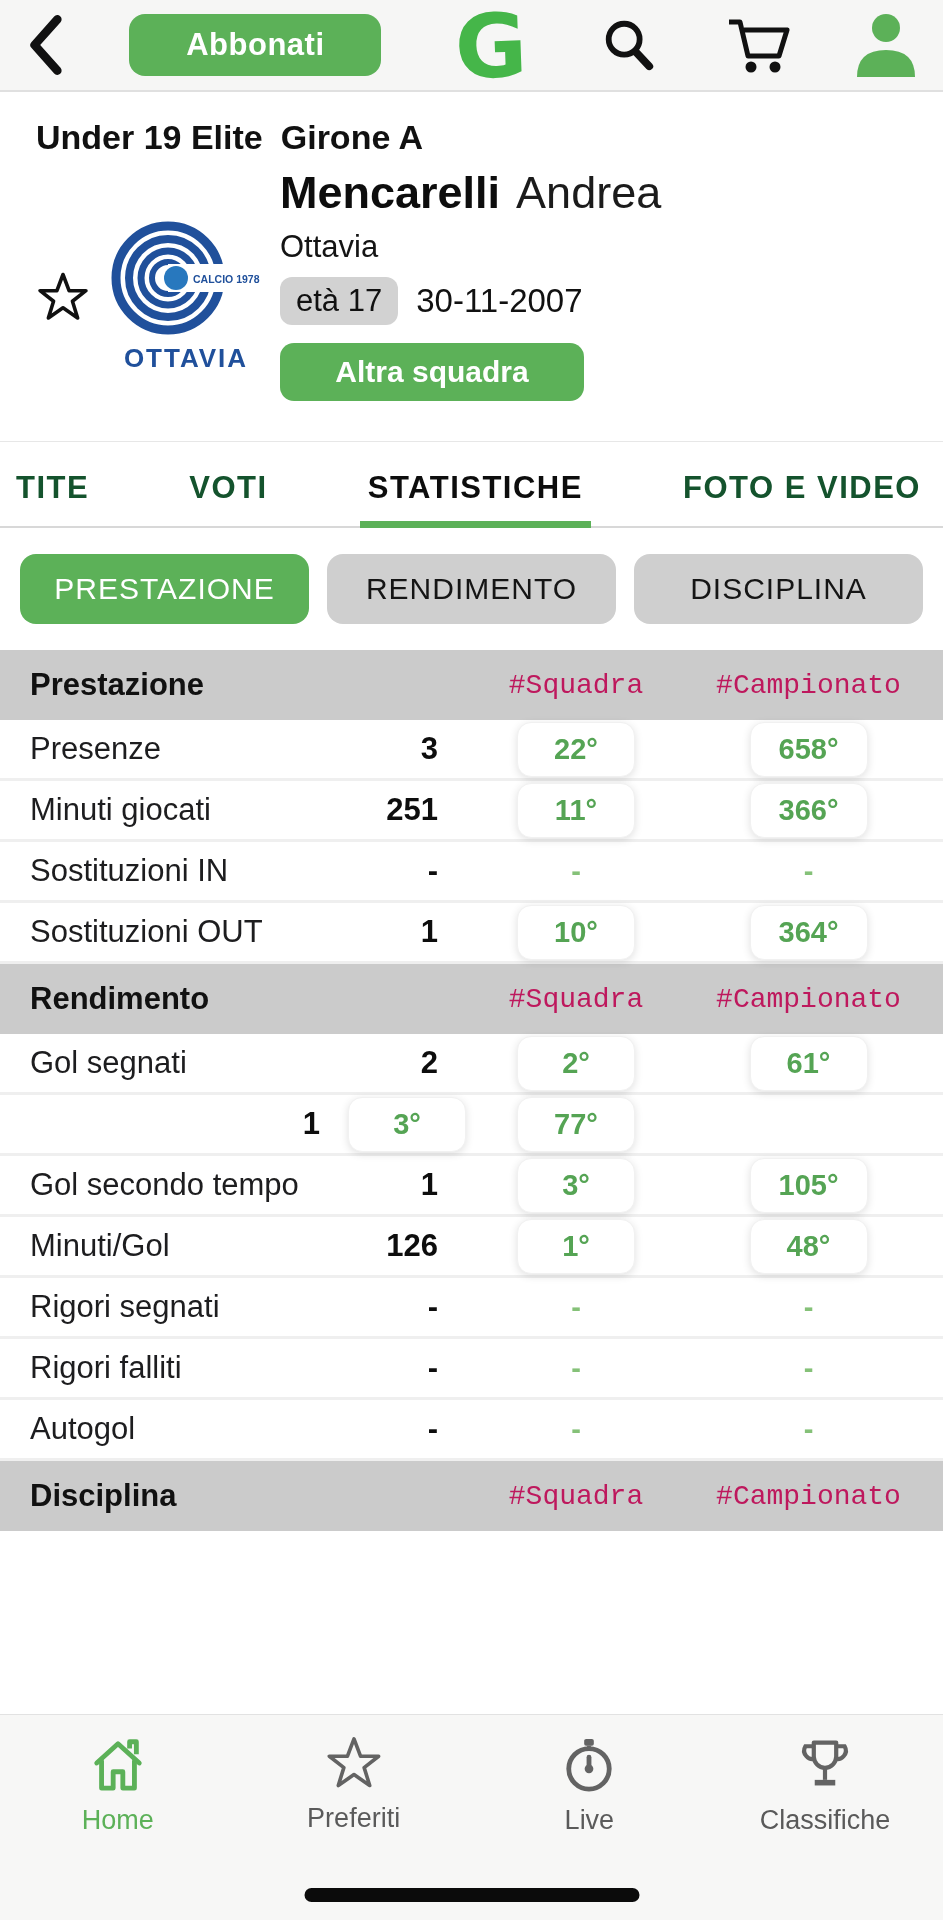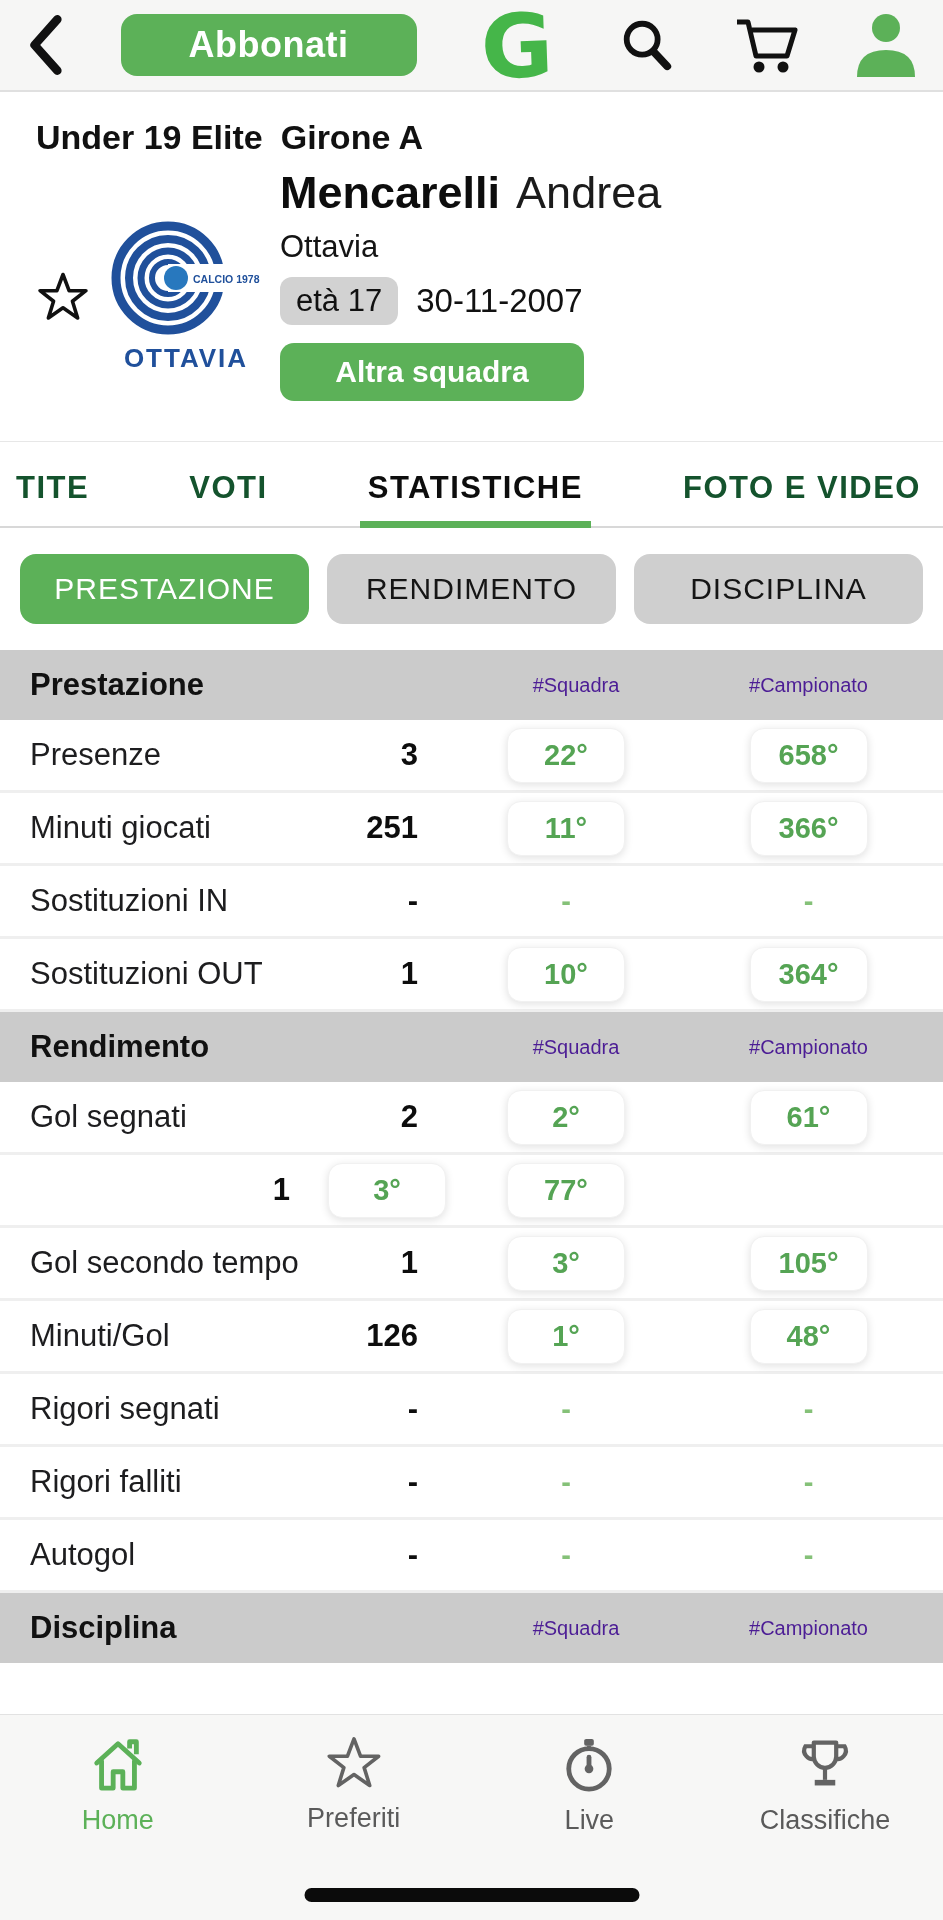--- a/index.html
+++ b/index.html
@@ -3,22 +3,22 @@
 <meta charset="utf-8">
 <style>
   * { margin:0; padding:0; box-sizing:border-box; }
   html,body { background:#ffffff; }
   body { font-family:"Liberation Sans", sans-serif; }
   .phone { position:relative; width:943px; height:1920px; background:#fff; overflow:hidden; margin:0 auto; }
 
   
   .topbar { height:92px; background:#f6f6f5; border-bottom:2px solid #e0e0e0;
             display:flex; align-items:center; justify-content:space-between; padding:0 26px; }
-  .subscribe-btn { background:#5cb158; color:#fff; font-weight:bold; font-size:36px;
-                   border:none; border-radius:16px; width:296px; height:62px;
+  .subscribe-btn { background:#5cb158; color:#fff; font-weight:bold; font-size:31px;
+                   border:none; border-radius:16px; width:252px; height:62px;
                    display:flex; align-items:center; justify-content:center; letter-spacing:.5px; }
   .glogo { transform:rotate(-2deg); }
 
   
   .competition { display:flex; gap:18px; margin:26px 0 0 36px;
                  font-size:34px; font-weight:800; color:#111; }
 
   
   .player { display:flex; align-items:flex-start; padding:10px 36px 0 36px; }
   .player-left { display:flex; align-items:center; gap:16px; margin-top:52px; }
@@ -51,22 +51,22 @@
   .chip { flex:1; height:70px; border-radius:16px; background:#cfcfcf; color:#151515;
           display:flex; align-items:center; justify-content:center; font-size:30px; letter-spacing:1px; }
   .chip.active { background:#5cb158; color:#fff; }
 
   
   .stats { margin-top:26px; }
   .trow { display:grid; grid-template-columns:1fr 118px 220px 245px; align-items:center;
           padding:0 12px 0 30px; }
   .sec-header { background:#cbcbcb; height:70px; }
   .sec-title { font-size:31px; font-weight:700; color:#111; }
-  .col-label { font-size:20px; color:#4c1d95; text-align:center; }
-  .stat-row { height:73px; border-bottom:3px solid #efefef; background:#fff;gap:10px; }
+  .col-label { font-size:28px; color:#be185d; text-align:center;font-family:Liberation Mono, monospace; }
+  .stat-row { height:61px; border-bottom:3px solid #efefef; background:#fff; }
   .c-label { font-size:31px; color:#1d1d1f; }
   .c-value { font-size:31px; font-weight:700; color:#0d0d0d; text-align:right; padding-right:28px; }
   .c-rank { text-align:center; }
   .pill { display:inline-block; min-width:118px; padding:10px 0; border-radius:14px;
           background:#fff; border:1px solid #f1f1f1; box-shadow:0 2px 8px rgba(0,0,0,.12);
           color:#55a454; font-weight:bold; font-size:29px; text-align:center; }
   .dash { color:#85c178; font-weight:bold; font-size:29px; }
 
   
   .bottomnav { position:absolute; left:0; right:0; bottom:0; height:206px;

